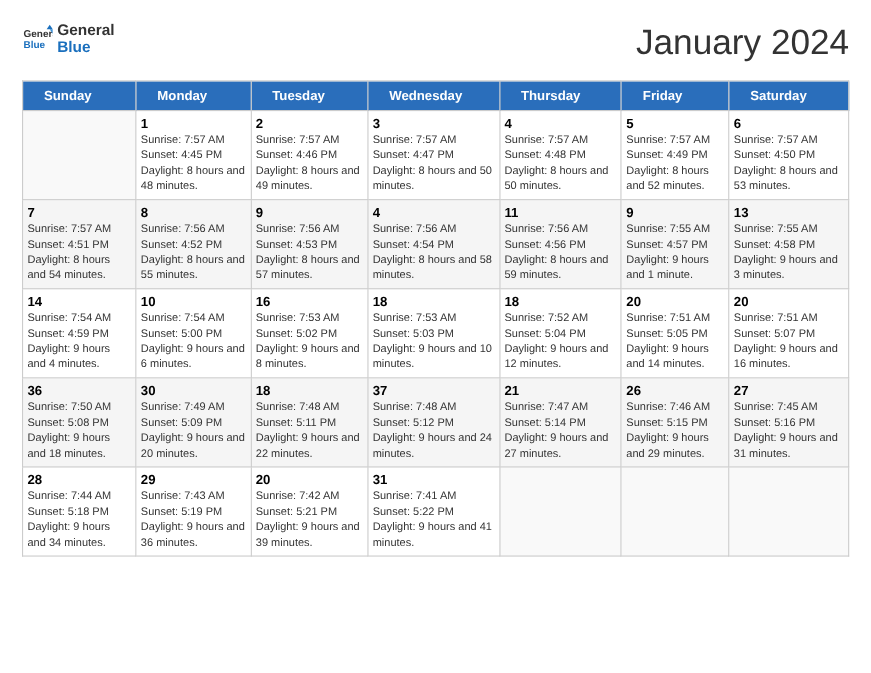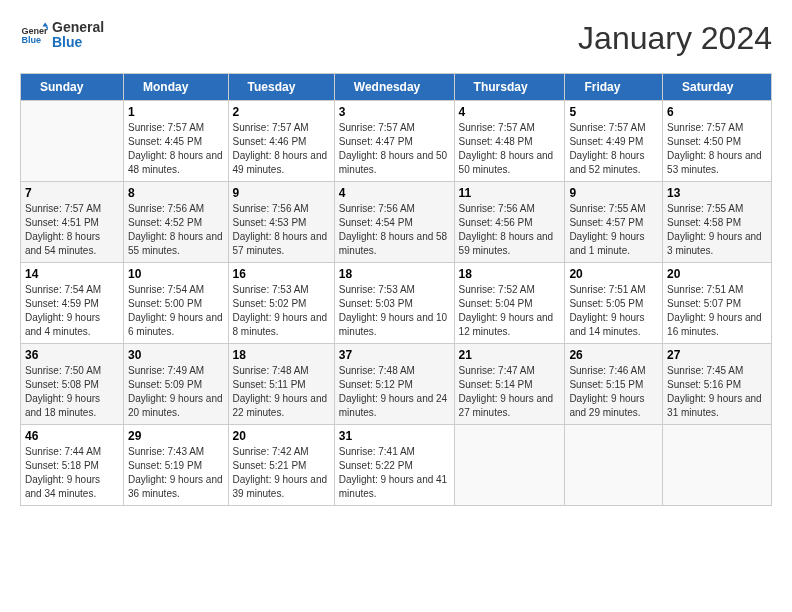--- a/index.html
+++ b/index.html
@@ -223,21 +223,21 @@
           <span class="day-number">26</span>
           <div class="day-info">Sunrise: 7:46 AM<br>Sunset: 5:15 PM<br>Daylight: 9 hours and 29 minutes.</div>
         </td>
         <td>
           <span class="day-number">27</span>
           <div class="day-info">Sunrise: 7:45 AM<br>Sunset: 5:16 PM<br>Daylight: 9 hours and 31 minutes.</div>
         </td>
       </tr>
       <tr>
         <td>
-          <span class="day-number">46</span>
+          <span class="day-number">28</span>
           <div class="day-info">Sunrise: 7:44 AM<br>Sunset: 5:18 PM<br>Daylight: 9 hours and 34 minutes.</div>
         </td>
         <td>
           <span class="day-number">29</span>
           <div class="day-info">Sunrise: 7:43 AM<br>Sunset: 5:19 PM<br>Daylight: 9 hours and 36 minutes.</div>
         </td>
         <td>
           <span class="day-number">20</span>
           <div class="day-info">Sunrise: 7:42 AM<br>Sunset: 5:21 PM<br>Daylight: 9 hours and 39 minutes.</div>
         </td>

